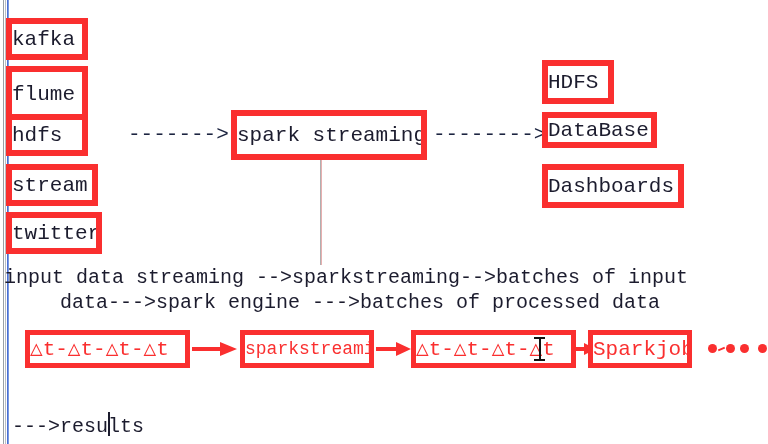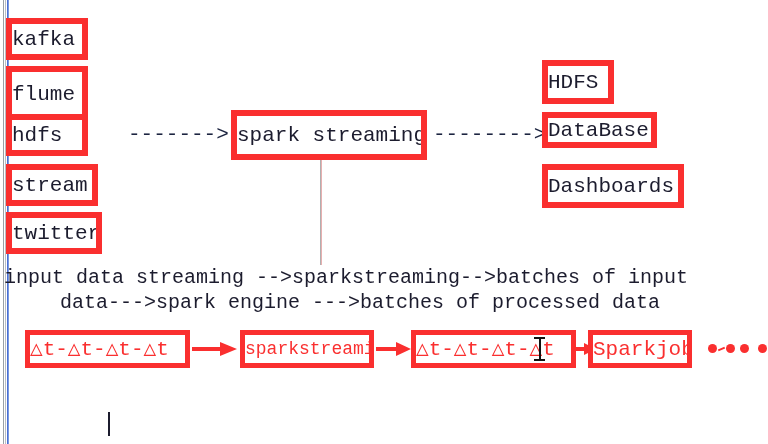--- a/index.html
+++ b/index.html
@@ -227,16 +227,17 @@
     <span class="gap-m"></span>
     <span class="dot"></span>
   </div>
 
   <div class="ibeam" style="left:534px; top:337px;">
     <span class="cap cap-top"></span>
     <span class="stem"></span>
     <span class="cap cap-bot"></span>
   </div>
 
+  <div class="para" style="left:12px; top:414px;">---&gt;results</div>
 
   <div class="caret" style="left:108px; top:412px; height:24px;"></div>
 
 </div>
 
 </body></html>

